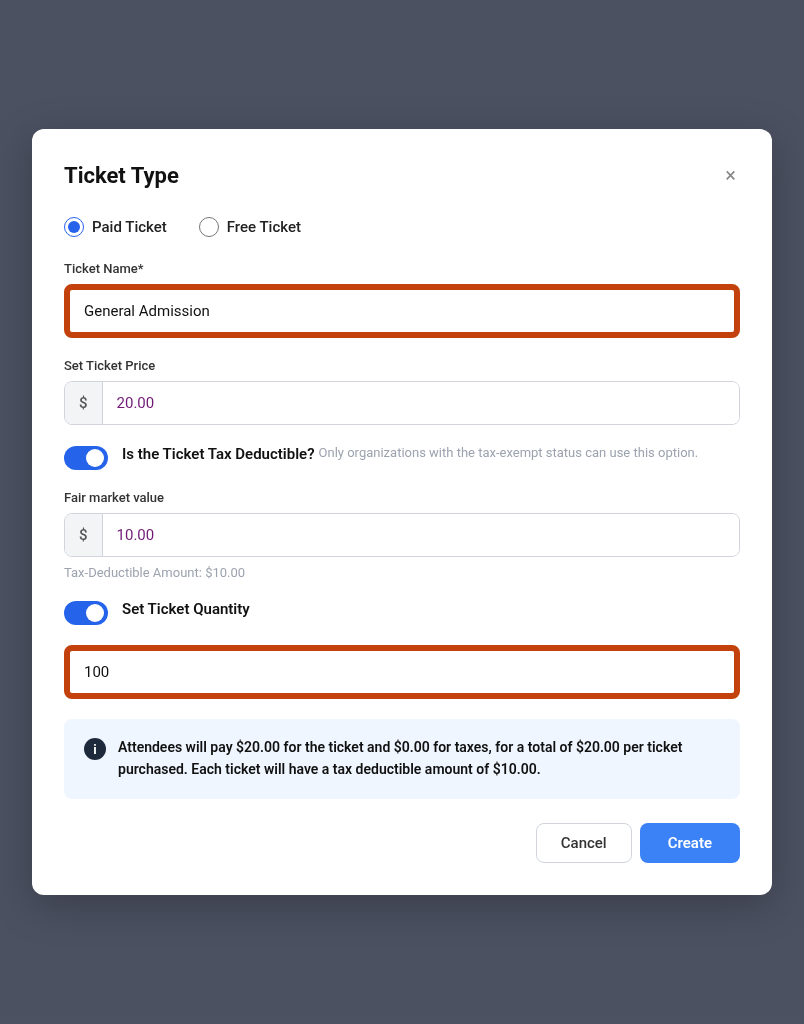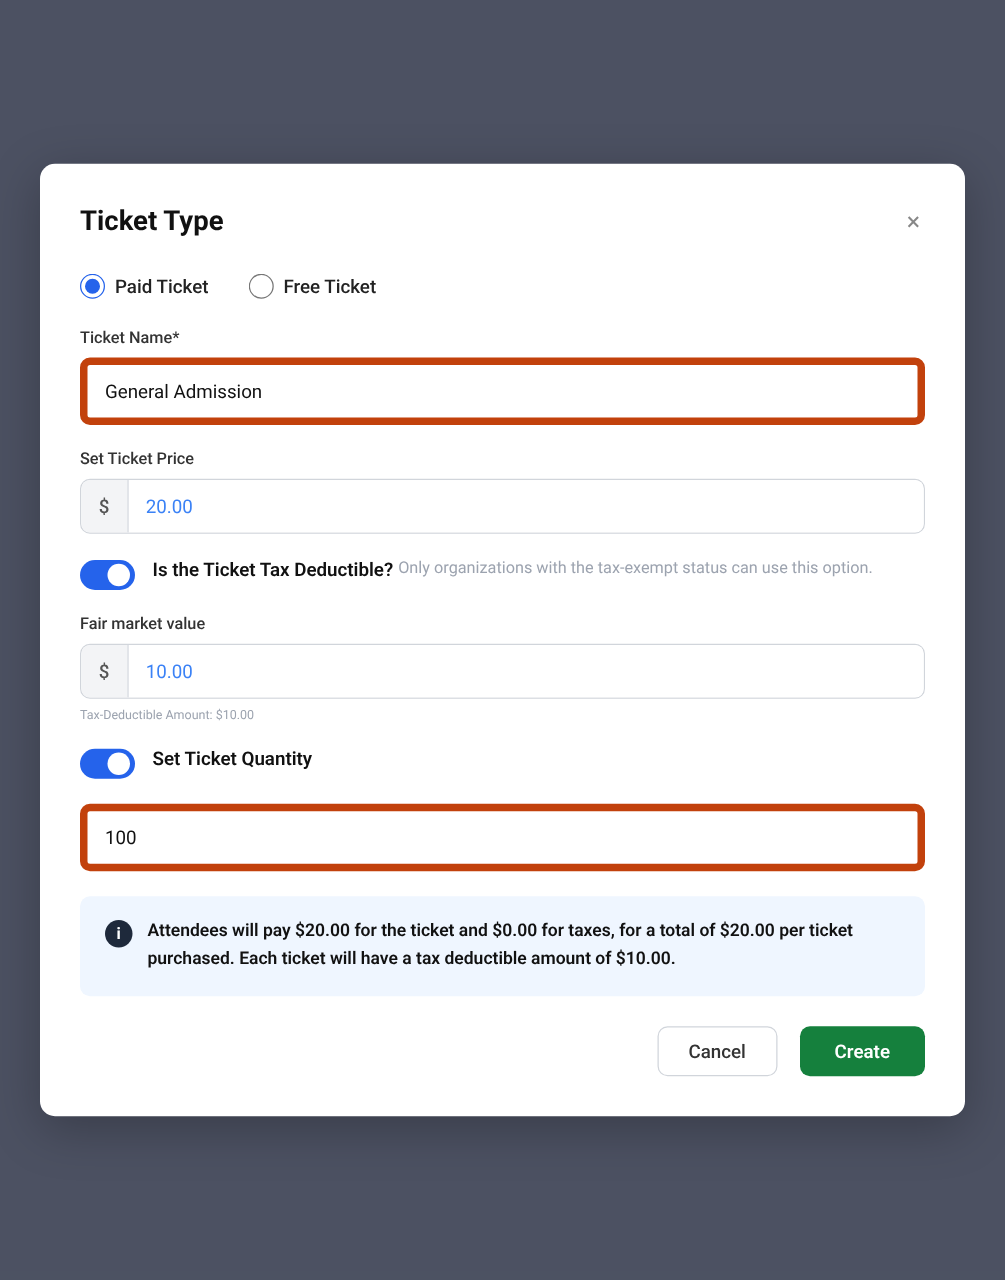--- a/index.html
+++ b/index.html
@@ -128,21 +128,21 @@
       color: #555;
       border-right: 1px solid #d1d5db;
       font-weight: 500;
     }
 
     .price-input {
       flex: 1;
       border: none;
       padding: 12px 14px;
       font-size: 15px;
-      color: #3b82f6;
+      color: #701a75;
       outline: none;
     }
 
     
     .toggle-row {
       display: flex;
       align-items: flex-start;
       gap: 14px;
       margin-bottom: 20px;
     }
@@ -203,21 +203,21 @@
     .toggle input:not(:checked) + .toggle-slider {
       background-color: #d1d5db;
     }
 
     .toggle input:not(:checked) + .toggle-slider:before {
       left: 3px;
     }
 
     
     .tax-deductible-text {
-      font-size: 10px;
+      font-size: 13px;
       color: #9ca3af;
       margin-top: 8px;
     }
 
     
     .info-box {
       background: #eff6ff;
       border-radius: 8px;
       padding: 18px 20px;
       display: flex;
@@ -246,37 +246,37 @@
       font-size: 14px;
       color: #111;
       font-weight: 600;
       line-height: 1.55;
     }
 
     
     .modal-footer {
       display: flex;
       justify-content: flex-end;
-      gap: 18px;
+      gap: 8px;
       margin-top: 4px;
     }
 
     .btn-cancel {
       background: white;
       border: 1px solid #d1d5db;
       border-radius: 8px;
       padding: 10px 24px;
       font-size: 15px;
       font-weight: 500;
       color: #333;
       cursor: pointer;
     }
 
     .btn-create {
-      background: #15803d;
+      background: #3b82f6;
       border: none;
       border-radius: 8px;
       padding: 10px 28px;
       font-size: 15px;
       font-weight: 600;
       color: white;
       cursor: pointer;
     }
   </style>
 </head>

